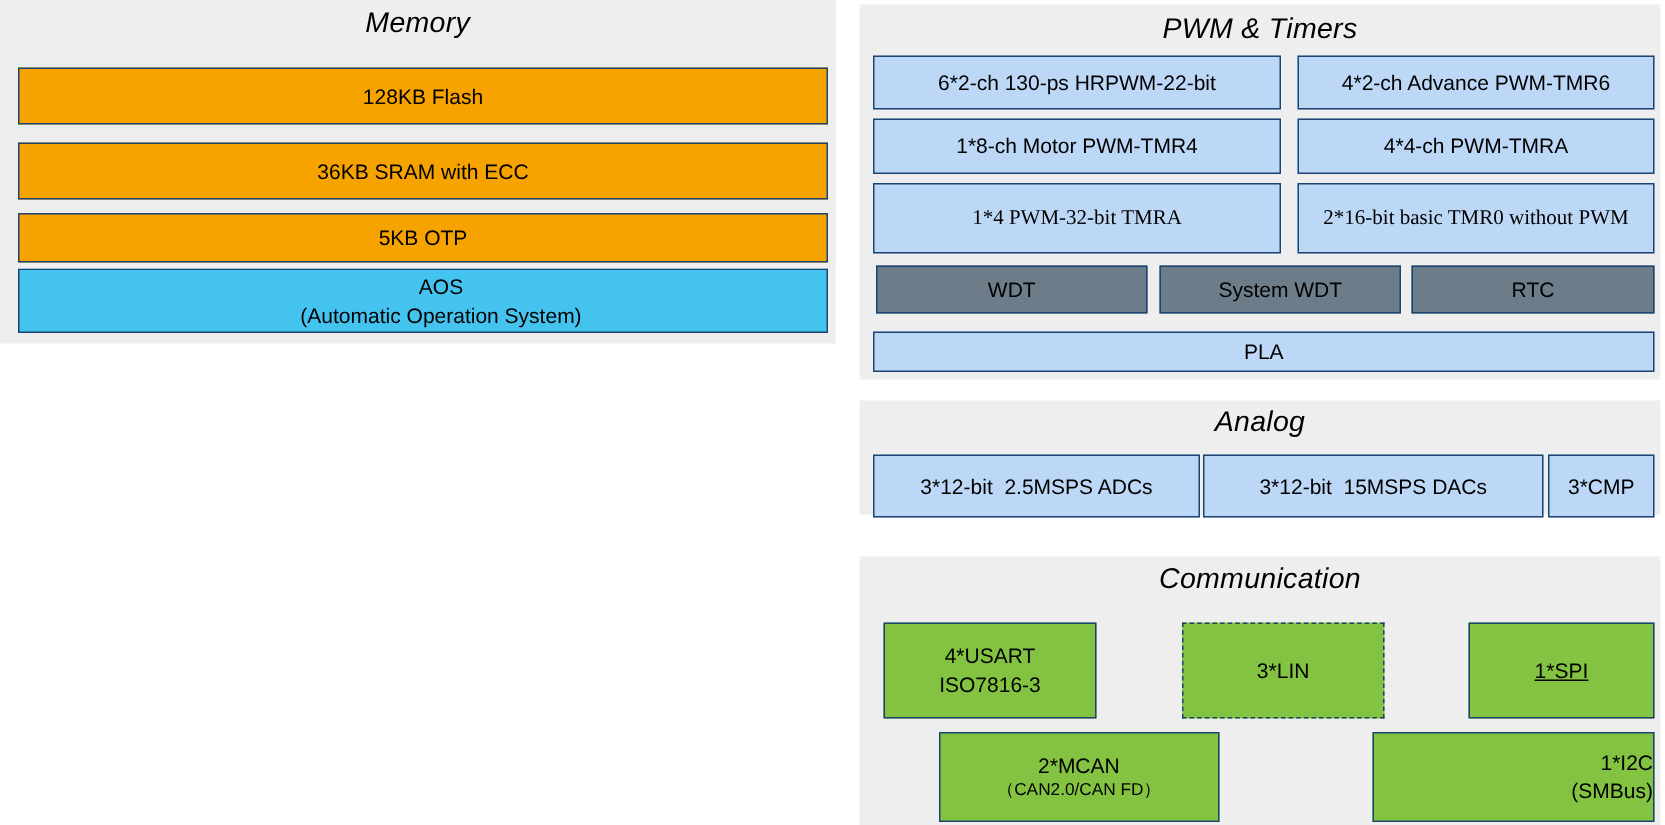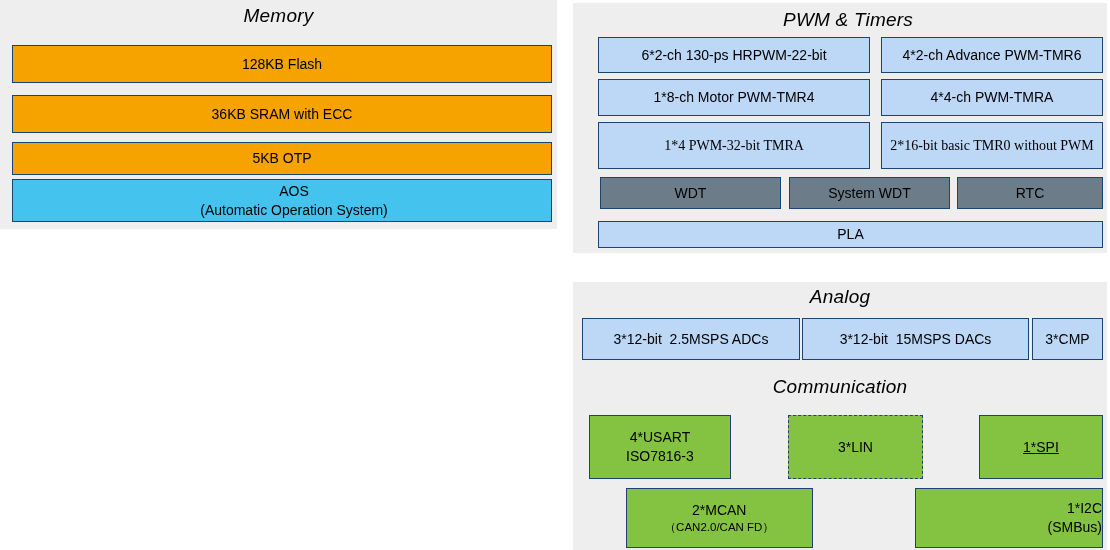--- a/index.html
+++ b/index.html
@@ -43,35 +43,35 @@
   #b-crc{flex:1;margin-left:20px;}
   #b-aos{margin:5px 5px 0 12px;height:43px;}
 
   #p-mem{left:0;top:371;width:557px;height:179px;}
   #p-mem .sec-title{margin-top:4px;}
   #b-flash{margin:17px 5px 0 12px;height:38px;}
   #b-sram{margin:12px 5px 0 12px;height:38px;}
   #b-otp{margin:9px 5px 0 12px;height:33px;}
 
   
-  #p-pwm{left:573px;top:3px;width:534px;height:250px;padding-left:16px;}
+  #p-pwm{left:573px;top:3px;width:534px;height:250px;}
   #p-pwm .sec-title{margin-top:5px;}
   .pwm-row{margin:6px 4px 0 9px;}
   .pwm-l{width:272px;}
   .pwm-r{flex:1;margin-left:11px;}
   #r-pwm1{margin-top:5px;height:36px;}
   #r-pwm2{height:37px;}
   #r-pwm3{height:47px;font-family:Liberation Serif, serif;}
   #r-wdt{margin:8px 4px 0 11px;height:32px;}
   #b-wdt{width:181px;}
   #b-swdt{width:161px;margin-left:8px;}
   #b-rtc{flex:1;margin-left:7px;}
   #b-pla{margin:12px 4px 0 9px;height:27px;}
 
-  #p-ana{left:573px;top:267px;width:534px;height:90px;margin-top:15px;}
+  #p-ana{left:573px;top:267px;width:534px;height:76px;}
   #p-ana .sec-title{margin-top:3px;}
   #r-ana{margin:9px 4px 0 9px;height:42px;}
   #b-adc{width:218px;}
   #b-dac{width:227px;margin-left:2px;}
   #b-cmp{flex:1;margin-left:3px;}
 
   #p-com{left:573px;top:371px;width:534px;height:179px;}
   #p-com .sec-title{margin-top:4px;}
   #r-com1{margin:16px 4px 0 16px;height:64px;}
   #b-usart{width:143px;}

